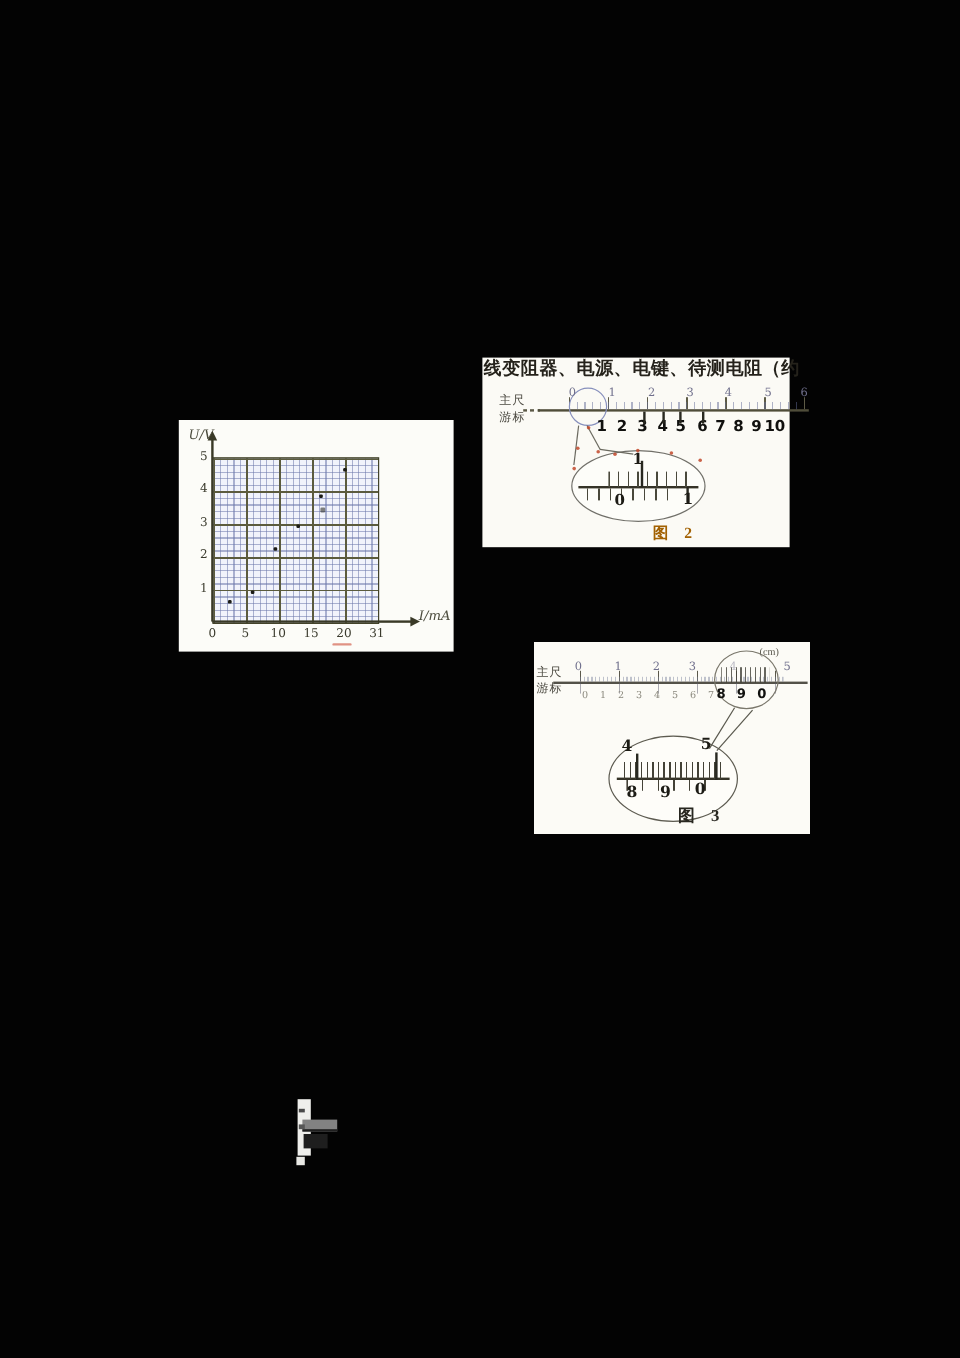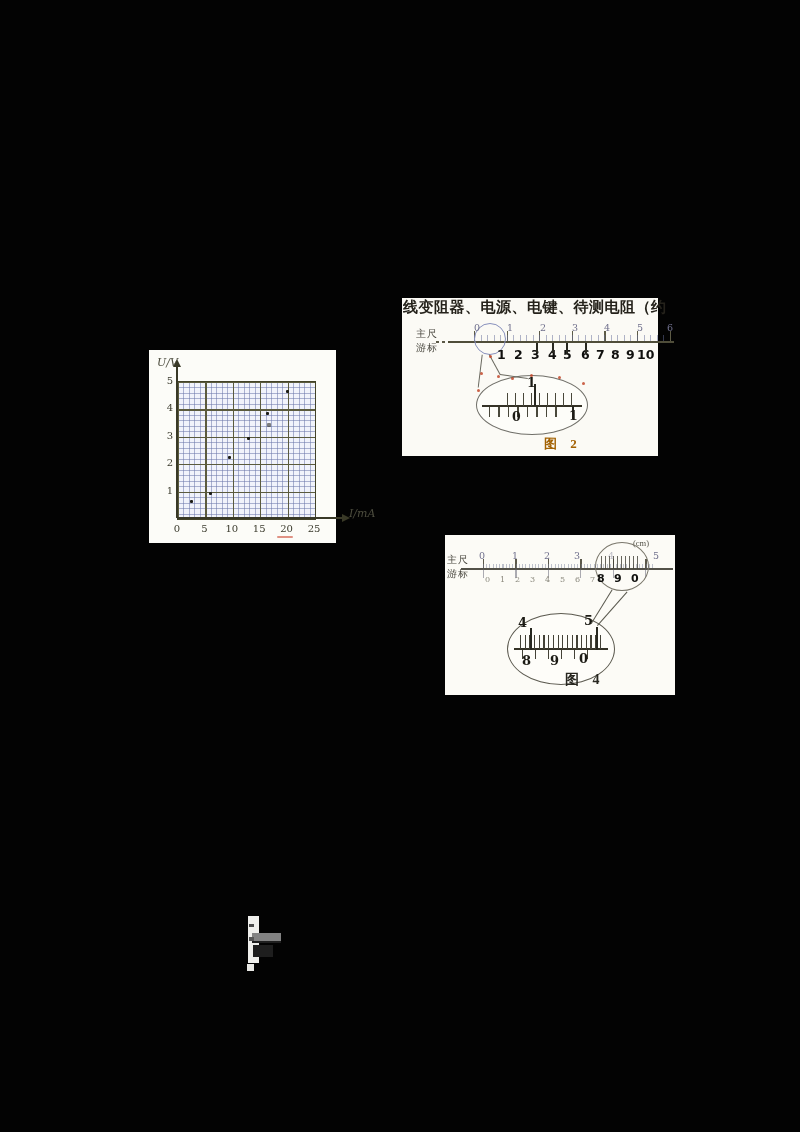--- a/index.html
+++ b/index.html
@@ -1,21 +1,21 @@
 <!DOCTYPE html>
 <html><head>
 <meta charset="utf-8">
 <style>
   html,body{margin:0;padding:0;background:#030303;}
   .page{position:relative;width:800px;height:1132px;background:#030303;overflow:hidden;
         font-family:"Liberation Sans",sans-serif;}
   .patch{position:absolute;background:#f6f5f0;filter:blur(.25px) contrast(1.04);}
 
   
-  #graph-panel{left:149px;top:350px;width:187px;height:193px;background:#f7f7f3;}
+  #graph-panel{left:149px;top:350px;width:229px;height:193px;background:#f7f7f3;}
   .plot-area{position:absolute;left:28px;top:31px;width:137px;height:137px;background-color:#edeff6;
     background-image:
       repeating-linear-gradient(to right,#5c5c40 0 1.3px,transparent 1.3px 27.4px),
       repeating-linear-gradient(to bottom,#5c5c40 0 1.3px,transparent 1.3px 27.4px),
       repeating-linear-gradient(to right,rgba(109,120,170,.55) 0 1px,transparent 1px 5.48px),
       repeating-linear-gradient(to bottom,rgba(109,120,170,.55) 0 1px,transparent 1px 5.48px);
     border:1.5px solid #45452c;}
   .y-axis{position:absolute;left:27px;top:16px;width:2px;height:152px;background:#3c3c2a;}
   .y-arrow{position:absolute;left:24px;top:9px;width:0;height:0;
     border-left:4px solid transparent;border-right:4px solid transparent;border-bottom:8px solid #3c3c2a;}
@@ -78,21 +78,21 @@
     <div class="x-axis"></div>
     <div class="x-arrow"></div>
     <div class="graph-ylabel">U/V</div>
     <div class="graph-xlabel">I/mA</div>
     <div class="red-underline"></div>
   <div class="tick-x" style="left: 28px; top: 173px;">0</div>
       <div class="tick-x" style="left: 55.4px; top: 173px;">5</div>
       <div class="tick-x" style="left: 82.8px; top: 173px;">10</div>
       <div class="tick-x" style="left: 110.2px; top: 173px;">15</div>
       <div class="tick-x" style="left: 137.6px; top: 173px;">20</div>
-      <div class="tick-x" style="left: 165px; top: 173px;">25</div>
+      <div class="tick-x" style="left: 165px; top: 173px;">31</div>
       <div class="tick-y" style="left: 12px; top: 134.6px;">1</div>
       <div class="tick-y" style="left: 12px; top: 107.2px;">2</div>
       <div class="tick-y" style="left: 12px; top: 79.8px;">3</div>
       <div class="tick-y" style="left: 12px; top: 52.4px;">4</div>
       <div class="tick-y" style="left: 12px; top: 25px;">5</div>
       <div class="dot" style="left: 41.296px; top: 150.06px;"></div>
       <div class="dot" style="left: 59.928px; top: 141.84px;"></div>
       <div class="dot" style="left: 79.108px; top: 106.22px;"></div>
       <div class="dot" style="left: 98.288px; top: 87.04px;"></div>
       <div class="dot" style="left: 116.92px; top: 62.38px;"></div>
@@ -179,21 +179,21 @@
       <div class="tickstrip" style="left:14px;top:36px;width:78px;height:9px;
            background:repeating-linear-gradient(to right,#46443a 0 1.2px,transparent 1.2px 13px);"></div>
       <div class="darktick" style="left:22px;top:14px;height:22px;"></div>
       <div class="darktick" style="left:88px;top:13px;height:23px;"></div>
     <div class="num bal-num" style="left: 10px; top: 1px; font-size: 13px;">4</div>
         <div class="num bal-num" style="left: 76px; top: -1px; font-size: 13px;">5</div>
         <div class="num bal-num" style="left: 14px; top: 39px; font-size: 13px;">8</div>
         <div class="num bal-num" style="left: 42px; top: 39px; font-size: 13px;">9</div>
         <div class="num bal-num" style="left: 71px; top: 37px; font-size: 13px;">0</div>
       </div>
-    <div class="fig-caption" style="left:120px;top:136px;color:#2b2a24;font-size:14px;">图 4</div>
+    <div class="fig-caption" style="left:120px;top:136px;color:#2b2a24;font-size:14px;">图 3</div>
   <div class="num f-main-num" style="left: 34px; top: 15px;">0</div>
       <div class="num f-main-num" style="left: 67px; top: 15px;">1</div>
       <div class="num f-main-num" style="left: 99px; top: 15px;">2</div>
       <div class="num f-main-num" style="left: 129px; top: 15px;">3</div>
       <div class="num f-main-num" style="left: 163px; top: 15px; opacity: 0.45;">4</div>
       <div class="num f-main-num" style="left: 208px; top: 15px;">5</div>
       <div class="num f-vern-faint" style="left: 40px; top: 40px;">0</div>
       <div class="num f-vern-faint" style="left: 55px; top: 40px;">1</div>
       <div class="num f-vern-faint" style="left: 70px; top: 40px;">2</div>
       <div class="num f-vern-faint" style="left: 85px; top: 40px;">3</div>

